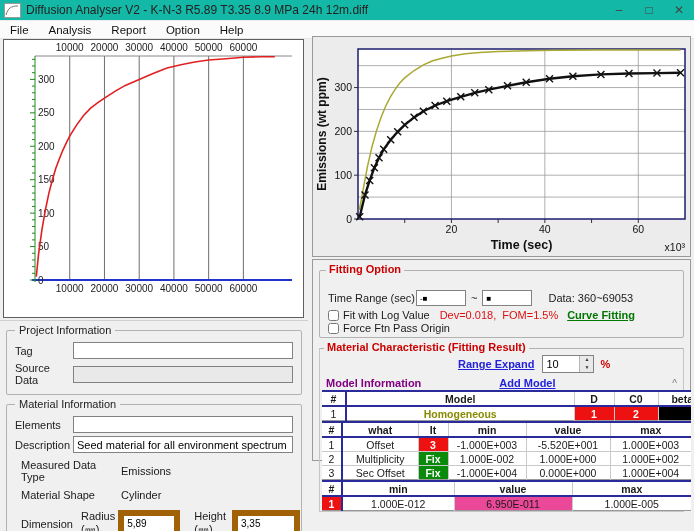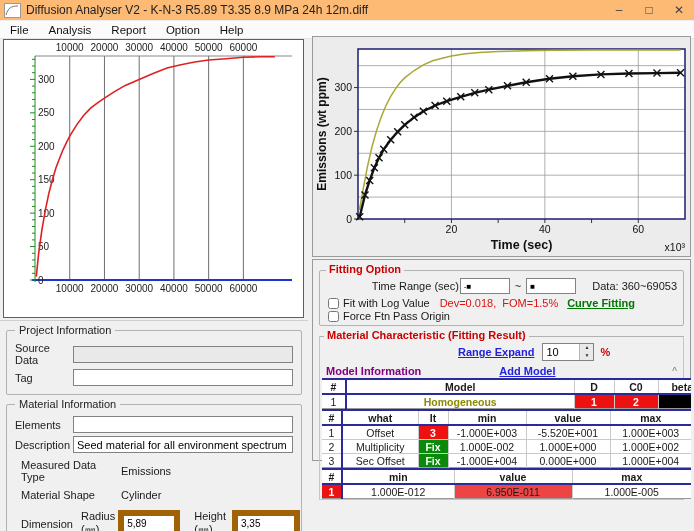--- a/index.html
+++ b/index.html
@@ -1,19 +1,19 @@
 <!DOCTYPE html>
 <html><head>
 <meta charset="utf-8">
 <style>
   html,body{margin:0;padding:0;}
   .window{position:relative;width:694px;height:531px;background:#f0f0f0;
     font-family:"Liberation Sans",sans-serif;font-size:11px;color:#1a1a1a;overflow:hidden;}
   
-  .titlebar{position:absolute;left:0;top:0;width:694px;height:21px;background:#fdba74;
+  .titlebar{position:absolute;left:0;top:0;width:694px;height:21px;background:#14b8a6;
     display:flex;align-items:center;border-bottom:1px solid #ededed;box-sizing:border-box;}
   .app-icon{width:15px;height:13px;margin:0 5px 0 4px;border:1px solid #9a9a9a;position:relative;background:#fff;}
   .app-icon svg{position:absolute;left:0;top:0;}
   .title-text{font-size:12px;color:#222;}
   .win-controls{margin-left:auto;display:flex;}
   .win-btn{width:30px;height:21px;display:flex;align-items:center;justify-content:center;
     font-size:12px;color:#444;cursor:default;}
   
   .menubar{position:absolute;left:0;top:21px;width:694px;height:18px;background:#fbfbfb;
     display:flex;align-items:center;font-size:11.5px;border-bottom:1px solid #e6e6e6;box-sizing:border-box;}
@@ -35,21 +35,21 @@
   .text-input.disabled{background:#e9e9e9;}
   .static-row{display:flex;align-items:center;margin:6px 2px 0 8px;}
   .static-label{width:100px;flex:none;}
   .dim-input{width:44px;height:15px;background:#fff;border:6px solid #a16207;font-size:10px;
     font-family:"Liberation Sans",sans-serif;padding:0 3px;}
   
   .fitting-box{position:relative;border:1px solid #b2b2b2;border-radius:2px;margin:8px 2px 2px 2px;padding:6px 4px 2px 4px;}
   .red-bold{color:#cc0000;font-weight:bold;}
   .purple-bold{color:#800080;font-weight:bold;}
   .box-title{position:absolute;top:-8px;left:6px;background:#f0f0f0;padding:0 3px;font-size:11px;}
-  .tr-row{display:flex;align-items:center;margin:1px 2px 3px 4px;justify-content:flex-end;}
+  .tr-row{display:flex;align-items:center;margin:13px 2px 3px 4px;}
   .tr-label{width:88px;flex:none;}
   .time-input{width:42px;height:14px;background:#fff;border:1px solid #828282;font-size:8px;
     font-family:"Liberation Sans",sans-serif;padding:0 3px;}
   .tilde{margin:0 5px;}
   .data-info{margin-left:16px;}
   .chk-row{display:flex;align-items:center;margin:1px 2px 1px 4px;}
   .chk{width:11px;height:11px;margin:0 4px 0 0;flex:none;}
   .dev-text{color:#dd1111;margin-left:10px;white-space:pre;}
   .link-green{color:#007700;font-weight:bold;text-decoration:underline;margin-left:auto;margin-right:42px;}
   .link-blue{color:#2222dd;font-weight:bold;text-decoration:underline;}
@@ -67,21 +67,21 @@
   table{border-collapse:collapse;table-layout:fixed;font-size:10.5px;background:#fff;
     border-top:2px solid #2a2a9a;border-bottom:1px solid #999;}
   th{font-weight:bold;border-bottom:2px solid #2a2a9a;padding:0;height:13px;background:#fff;}
   td{padding:0;height:13px;text-align:center;border-top:1px solid #c9c9c9;}
   th,td{border-left:1px solid #c9c9c9;overflow:hidden;white-space:nowrap;}
   th:first-child,td:first-child{border-left:none;}
   th:nth-child(2),td:nth-child(2){border-left:2px solid #2a2a9a;}
   .c-red{background:#ee1111;color:#fff;font-weight:bold;}
   .c-green{background:#0a8a0a;color:#fff;font-weight:bold;}
   .c-black{background:#000;}
-  .c-lav{background:#ef4444;}
+  .c-lav{background:#ec4899;}
   .model-name{color:#8a8a00;font-weight:bold;}
   .model-table{width:384px;}
   .gp-table,.up-table{width:369px;}
   .sec-title{margin:4px 0 1px 4px;}
 </style>
 </head>
 <body>
 
 <div class="window">
 
@@ -260,26 +260,26 @@
         <text x="372" y="214" font-size="10.5" text-anchor="end" fill="#111">x10³</text>
         <text x="13" y="97" font-size="12" text-anchor="middle" fill="#111" font-weight="bold" transform="rotate(-90 13 97)">Emissions (wt ppm)</text>
       </svg>
   </div>
 
   <div class="panel left-info-panel">
 
     <div class="groupbox">
       <span class="groupbox-title">Project Information</span>
       <div class="form-row">
+        <span class="form-label">Tag</span>
+        <input class="text-input" type="text" value="" style="">
+      </div>
+      <div class="form-row">
         <span class="form-label">Source Data</span>
         <input class="text-input disabled" type="text" readonly="" value="" style="">
-      </div>
-      <div class="form-row">
-        <span class="form-label">Tag</span>
-        <input class="text-input" type="text" value="" style="">
       </div>
     </div>
 
     <div class="groupbox" style="padding-bottom:10px;">
       <span class="groupbox-title">Material Information</span>
       <div class="form-row">
         <span class="form-label">Elements</span>
         <input class="text-input" type="text" value="" style="">
       </div>
       <div class="form-row">

